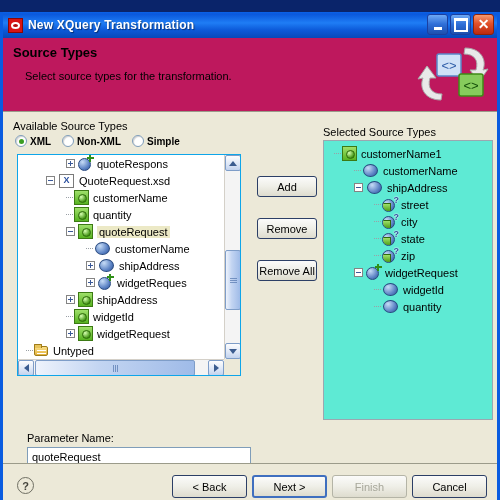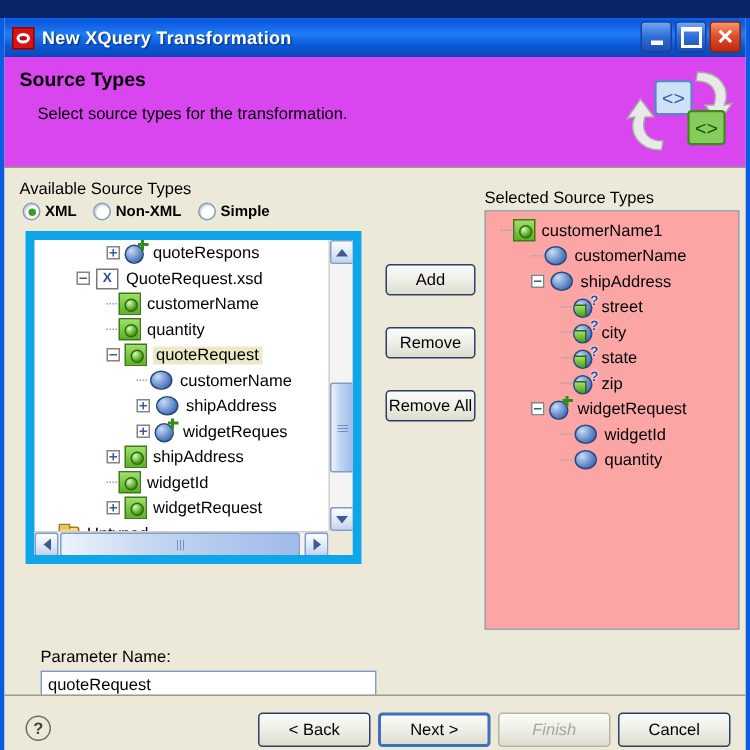--- a/index.html
+++ b/index.html
@@ -58,21 +58,21 @@
   .wbtn.min::after {
     content:""; width:8px; height:3px; background:#fff; position:absolute; bottom:4px;
   }
   .wbtn.max::after {
     content:""; width:10px; height:9px; border:2px solid #fff; border-top-width:3px;
   }
   .wbtn.close .x { color:#fff; font-size:14px; font-weight:bold; line-height:1; margin-top:-1px; }
 
   
   #header {
-    flex: 0 0 74px; background: #d946ef;
+    flex: 0 0 74px; background: #be185d;
     border-bottom: 1px solid #9b9b8a;
     padding: 7px 10px 0 10px;
     position: relative;
   }
   #page-title { font-size: 13px; font-weight: bold; color: #000; }
   #page-desc { font-size: 11px; color: #000; margin: 10px 0 0 12px; }
   #banner-icon { position: absolute; right: 8px; top: 4px; width: 72px; height: 64px; }
 
   
   #body {
@@ -89,27 +89,27 @@
     background: #fff; border: 1px solid #7f9db9;
     box-shadow: inset 1px 1px 1px rgba(0,0,0,.18);
     display: flex; align-items: center; justify-content: center;
   }
   .rdot.on::after { content:""; width:5px; height:5px; border-radius:50%; background:#3a9e22; }
 
   
   #panels { position: absolute; left: 10px; top: 42px; right: 10px; }
   #left-panel {
     position: absolute; left: 4px; top: 0; width: 224px; height: 222px;
-    background: #fff; border: 6px solid #0ea5e9;
+    background: #fff; border: 1px solid #0ea5e9;
     overflow: hidden;
   }
   #tree-left { position: absolute; left:0; top:0; right:16px; bottom:16px; overflow:hidden; }
   #right-panel {
     position: absolute; left: 310px; top: -14px; width: 170px; height: 280px;
-    background: #fca5a5; border: 1px solid #9ba7b0; overflow: hidden;
+    background: #5eead4; border: 1px solid #9ba7b0; overflow: hidden;
   }
   #right-label { position:absolute; left:310px; top:-28px; font-size:11px; }
 
   
   .row {
     display: flex; align-items: center; height: 17px;
     white-space: nowrap; font-size: 11px; position: relative;
   }
   .row .lbl { margin-left: 4px; color: #000; }
   .row.sel .lbl { background: #ece9c6; padding: 0 2px; }
@@ -263,21 +263,21 @@
   }
   #help-icon {
     position:absolute; left:14px; top:13px; width:17px; height:17px;
     border-radius:50%; border:1px solid #6f6f63; color:#44443c;
     font-size:11px; font-weight:bold; display:flex;
     align-items:center; justify-content:center;
   }
   #footer-btns { position:absolute; right:10px; top:11px; display:flex; gap:5px;padding-left:11px; }
   #footer-btns .btn { width:75px; height:23px; }
   .btn.default { border:2px solid #3f6fbf; }
-  .btn.disabled { color:#a7a79a; border-color:#b4b4a6;font-style:italic; }
+  .btn.disabled { color:#a7a79a; border-color:#b4b4a6; }
 </style>
 </head>
 <body>
 
 <div id="window">
 
   <div id="titlebar">
     <div id="app-icon">
         <div class="ov"></div>
       </div>

